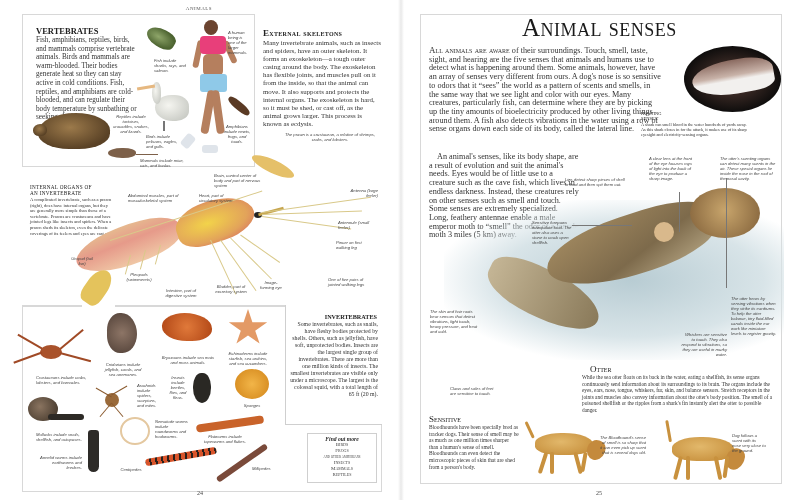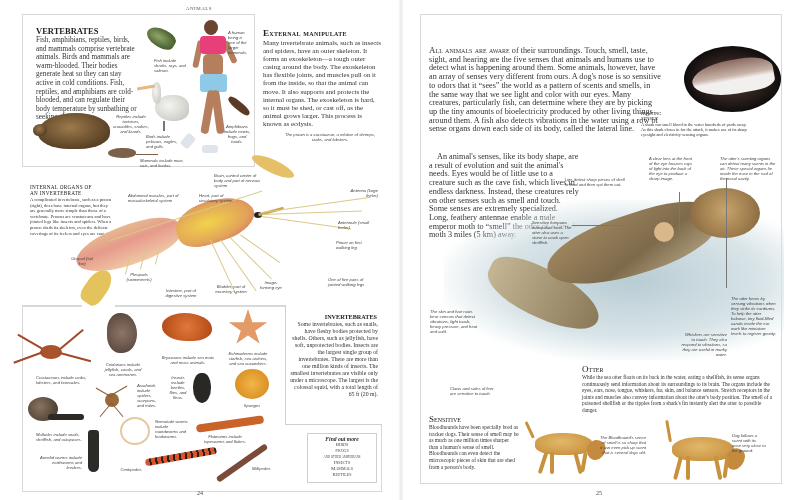--- a/index.html
+++ b/index.html
@@ -124,21 +124,21 @@
     <div class="cap c" style="left:222px; top:124px; width:30px;">Amphibians include newts, frogs, and toads.</div>
 
     <div class="illus turtle" style="left:38px; top:113px; width:72px; height:36px;"></div>
     <div class="illus turtle" style="left:33px; top:124px; width:14px; height:12px;"></div>
     <div class="cap c" style="left:113px; top:114px; width:36px;">Reptiles include tortoises, crocodiles, snakes, and lizards.</div>
 
     <div class="illus mouse" style="left:108px; top:148px; width:28px; height:10px;"></div>
     <div class="illus" style="left:136px; top:154px; width:22px; height:1px; background:#7d6049;"></div>
     <div class="cap" style="left:140px; top:158px; width:52px;">Mammals include mice, cats, and koalas.</div>
 
-    <div class="hd sc" style="position:absolute; left:263px; top:28px; font-size:9px; letter-spacing:0.3px;">External manipulate</div>
+    <div class="hd sc" style="position:absolute; left:263px; top:28px; font-size:9px; letter-spacing:0.3px;">External skeletons</div>
     <div class="body-text" style="position:absolute; left:263px; top:39px; width:118px; font-size:6.9px; line-height:8.1px;">Many invertebrate animals, such as insects and spiders, have an outer skeleton. It forms an exoskeleton—a tough outer casing around the body. The exoskeleton has flexible joints, and muscles pull on it from the inside, so that the animal can move. It also supports and protects the internal organs. The exoskeleton is hard, so it must be shed, or cast off, as the animal grows larger. This process is known as ecdysis.</div>
     <div class="cap c" style="left:282px; top:132px; width:96px;">The prawn is a crustacean, a relative of shrimps, crabs, and lobsters.</div>
 
     <div class="illus small-prawn" style="left:250px; top:160px; width:46px; height:13px;"></div>
 
     <div class="hd" style="position:absolute; left:30px; top:184px; font-size:5.2px; line-height:6px; font-weight:normal; letter-spacing:0.3px;">
       <div>INTERNAL ORGANS OF</div>
       <div>AN INVERTEBRATE</div>
     </div>
     <div class="body-text" style="position:absolute; left:30px; top:197px; width:82px; font-size:4.6px; line-height:5.6px;">A complicated invertebrate, such as a prawn (right), does have internal organs, but they are generally more simple than those of a vertebrate. Prawns are crustaceans and have jointed legs like insects and spiders. When a prawn sheds its skeleton, even the delicate coverings of its feelers and eyes are cast off.</div>
@@ -240,20 +240,21 @@
       <div class="fm-item">Mammals</div>
       <div class="fm-item">Reptiles</div>
     </div>
 
     <div class="page-num" style="left:197px;">24</div>
   </div>
 
   <div class="page right">
     <div class="frame" style="left:16px; top:14px; width:362px; height:470px; border-bottom:1.5px solid #d8d8d8;"></div>
 
+    <div class="title" style="left:118px; top:14px;">Animal senses</div>
 
     <div class="body-text" style="position:absolute; left:25px; top:46px; width:232px; font-size:8.2px; line-height:8.7px;">
       <span class="sc" style="font-size:9px;">All animals are aware</span><span> of their surroundings. Touch, smell, taste, sight, and hearing are the five senses that animals and humans use to detect what is happening around them. Some animals, however, have an array of senses very different from ours. A dog's nose is so sensitive to odors that it “sees” the world as a pattern of scents and smells, in the same way that we see light and color with our eyes. Many creatures, particularly fish, can determine where they are by picking up the tiny amounts of bioelectricity produced by other living things around them. A fish also detects vibrations in the water using a row of sense organs down each side of its body, called the lateral line.</span>
     </div>
     <div class="body-text" style="position:absolute; left:25px; top:153px; width:150px; font-size:8.2px; line-height:8.7px; text-indent:8px;">An animal's senses, like its body shape, are a result of evolution and suit the animal's needs. Eyes would be of little use to a creature such as the cave fish, which lives in endless darkness. Instead, these creatures rely on other senses such as smell and touch. Some senses are extremely specialized. Long, feathery antennae enable a male emperor moth to “smell” the odor of a female moth 3 miles (5 km) away.</div>
 
     <div class="illus shark-oval" style="left:280px; top:46px; width:97px; height:66px;"></div>
     <div class="illus shark" style="left:288px; top:60px; width:82px; height:34px;"></div>
     <div class="hd" style="position:absolute; left:237px; top:111px; width:34px; font-size:4.5px; line-height:5.2px; font-weight:normal;">HUNTING SENSES</div>
     <div class="body-text" style="position:absolute; left:237px; top:122px; width:110px; font-size:4.3px; line-height:5.2px;">A shark can smell blood in the water hundreds of yards away. As this shark closes in for the attack, it makes use of its sharp eyesight and electricity-sensing organs.</div>
@@ -270,21 +271,21 @@
     <div class="cap" style="left:128px; top:220px; width:40px;">Sensitive forepaws manipulate food. The otter also uses a stone to crack open shellfish.</div>
     <div class="cap" style="left:327px; top:296px; width:46px;">The otter hears by sensing vibrations when they strike its eardrums. To help the otter balance, tiny fluid-filled canals inside the ear work like miniature levels to register gravity.</div>
     <div class="cap r" style="left:277px; top:332px; width:46px;">Whiskers are sensitive to touch. They also respond to vibrations, so they are useful in murky water.</div>
     <div class="cap" style="left:26px; top:309px; width:52px;">The skin and hair roots bear sensors that detect vibrations, light touch, heavy pressure, and heat and cold.</div>
     <div class="cap" style="left:46px; top:386px; width:48px;">Claws and soles of feet are sensitive to touch.</div>
 
     <div class="leader" style="left:275px; top:192px; width:1px; height:40px;"></div>
     <div class="leader" style="left:322px; top:178px; width:0.8px; height:110px;"></div>
     <div class="leader" style="left:168px; top:225px; width:60px; height:0.8px;"></div>
 
-    <div class="hd sc" style="position:absolute; left:178px; top:364px; font-size:9px; font-weight:normal;">Otter</div>
+    <div class="hd sc" style="position:absolute; left:186px; top:364px; font-size:9px; font-weight:normal;">Otter</div>
     <div class="body-text" style="position:absolute; left:178px; top:374px; width:194px; font-size:5.3px; line-height:6.6px;">While the sea otter floats on its back in the water, eating a shellfish, its sense organs continuously send information about its surroundings to its brain. The organs include the eyes, ears, nose, tongue, whiskers, fur, skin, and balance sensors. Stretch receptors in the joints and muscles also convey information about the otter's body position. The smell of a poisoned shellfish or the ripples from a shark's fin instantly alert the otter to possible danger.</div>
 
     <div class="hd sc" style="position:absolute; left:25px; top:414px; font-size:9px; font-weight:normal;">Sensitive</div>
     <div class="body-text" style="position:absolute; left:25px; top:424px; width:90px; font-size:5.4px; line-height:6.6px;">Bloodhounds have been specially bred as tracker dogs. Their sense of smell may be as much as one million times sharper than a human's sense of smell. Bloodhounds can even detect the microscopic pieces of skin that are shed from a person's body.</div>
 
     <div class="illus dog-body" style="left:131px; top:433px; width:58px; height:22px;"></div>
     <div class="illus dog-head" style="left:183px; top:440px; width:18px; height:20px; transform:rotate(20deg);"></div>
     <div class="illus dog-tail" style="left:128px; top:420px; width:3px; height:18px; transform:rotate(-25deg);"></div>
     <div class="illus dog-leg" style="left:137px; top:452px; width:4px; height:22px; transform:rotate(18deg);"></div>
     <div class="illus dog-leg" style="left:146px; top:452px; width:4px; height:22px;"></div>

